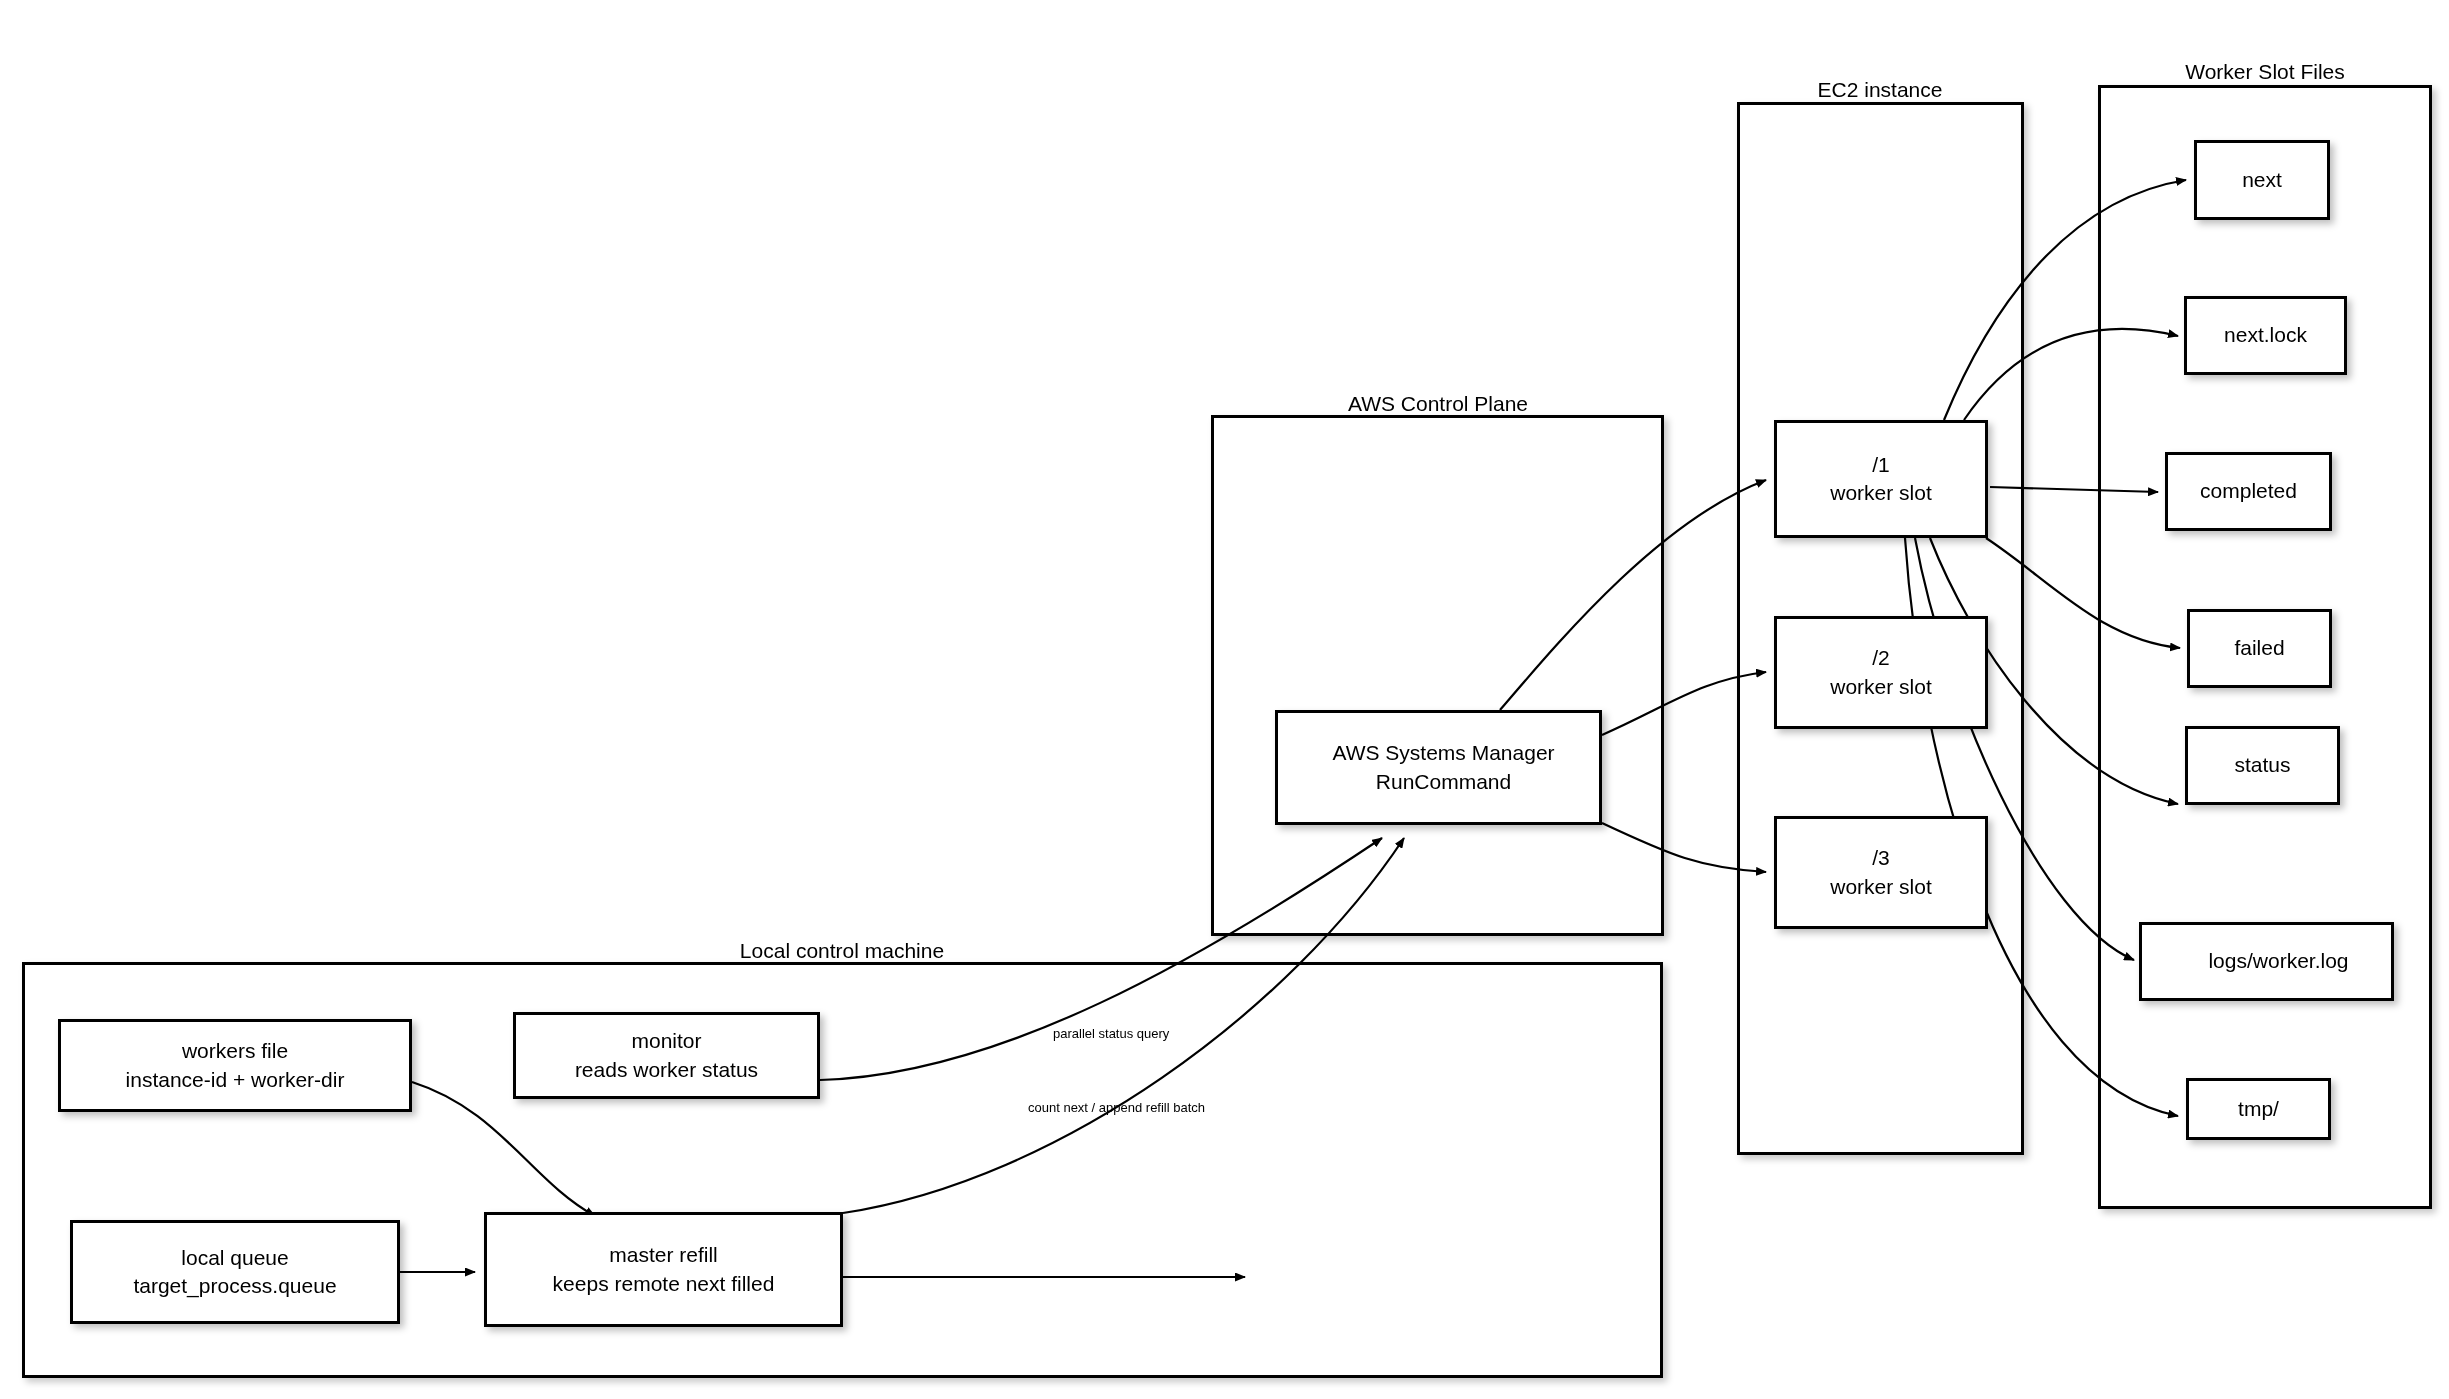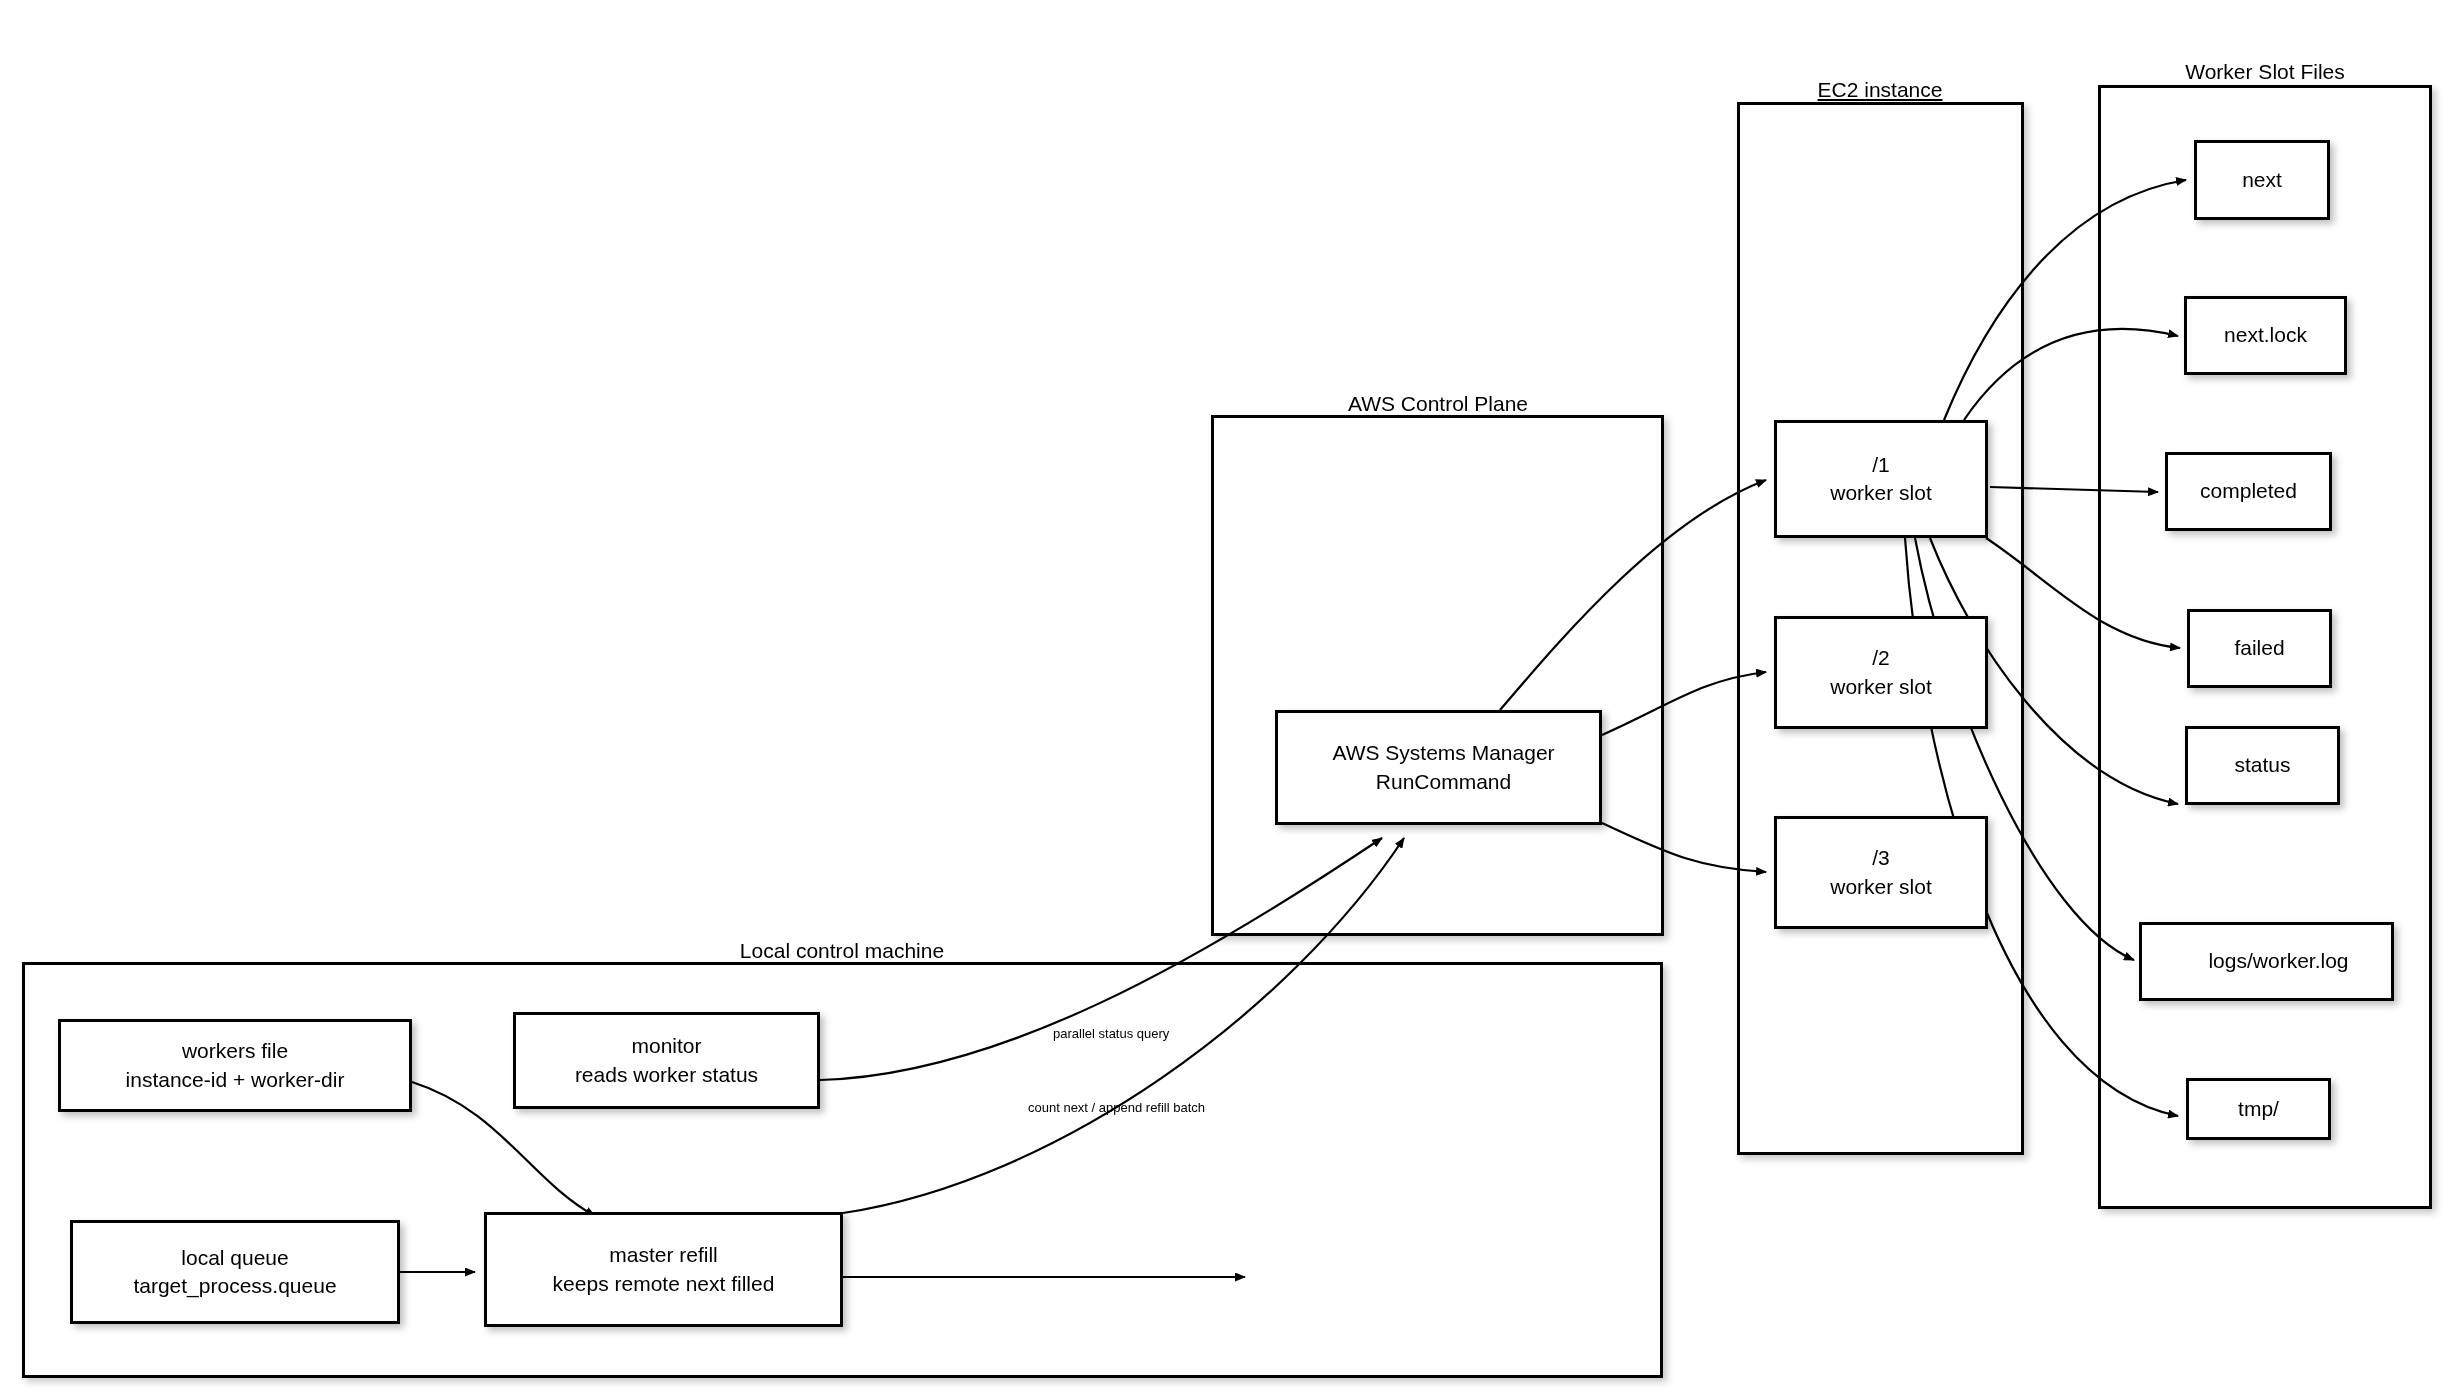--- a/index.html
+++ b/index.html
@@ -68,21 +68,21 @@
 
 <div id="canvas">
 
   <div class="group-box" style="left:22px; top:962px; width:1641px; height:416px;"></div>
   <div class="group-title" style="left:642px; top:939px; width:400px;">Local control machine</div>
 
   <div class="group-box" style="left:1211px; top:415px; width:453px; height:521px;"></div>
   <div class="group-title" style="left:1238px; top:392px; width:400px;">AWS Control Plane</div>
 
   <div class="group-box" style="left:1737px; top:102px; width:287px; height:1053px;"></div>
-  <div class="group-title" style="left:1680px; top:78px; width:400px;text-decoration:underline;">EC2 instance</div>
+  <div class="group-title" style="left:1680px; top:78px; width:400px;">EC2 instance</div>
 
   <div class="group-box" style="left:2098px; top:85px; width:334px; height:1124px;"></div>
   <div class="group-title" style="left:2065px; top:60px; width:400px;">Worker Slot Files</div>
 
   <svg class="edges" viewBox="0 0 2449 1399" xmlns="http://www.w3.org/2000/svg">
     <defs>
       <marker id="ah" markerWidth="11" markerHeight="9" refX="10" refY="4.5" orient="auto" markerUnits="userSpaceOnUse">
         <path d="M0,0 L11,4.5 L0,9 z" fill="#000000"></path>
       </marker>
     </defs>
@@ -123,21 +123,21 @@
   <div class="edge-label" style="left:1053px; top:1026px;">parallel status query</div>
   <div class="edge-label" style="left:1028px; top:1100px;">count next / append refill batch</div>
 
   <div class="node" style="left:58px; top:1019px; width:354px; height:93px;">
     <span class="lines">
       <span>workers file</span>
       <span class="l2">instance-id + worker-dir</span>
     </span>
   </div>
 
-  <div class="node" style="left:513px; top:1012px; width:307px; height:97px;">
+  <div class="node" style="left:513px; top:1012px; width:307px; height:87px;">
     <span class="lines">
       <span>monitor</span>
       <span class="l2">reads worker status</span>
     </span>
   </div>
 
   <div class="node" style="left:70px; top:1220px; width:330px; height:104px;">
     <span class="lines">
       <span>local queue</span>
       <span class="l2">target_process.queue</span>

